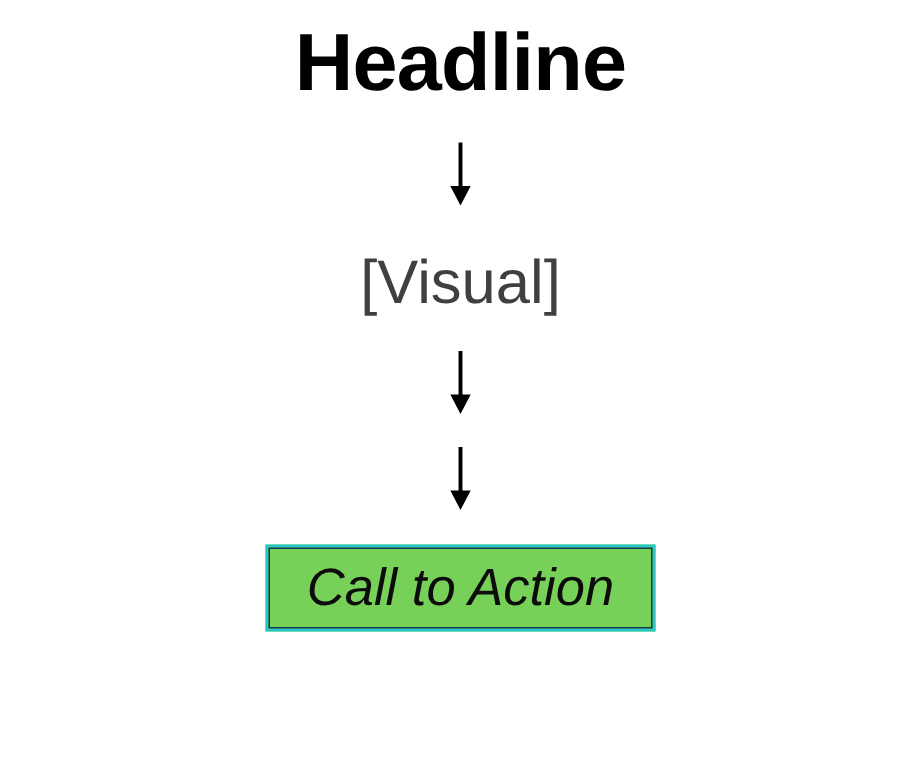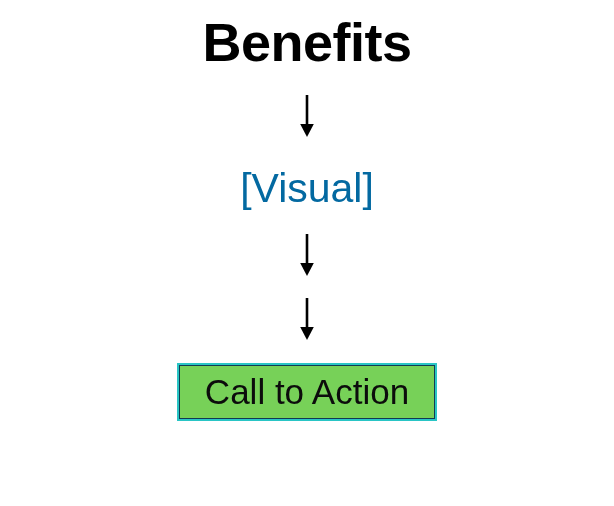--- a/index.html
+++ b/index.html
@@ -46,21 +46,21 @@
     white-space: nowrap;
     text-align: center;
   }
 
   
   .node-text {
     font-family: "Liberation Sans", sans-serif;
     font-weight: normal;
     font-size: 41px;
     line-height: 50px;
-    color: #0369a1;
+    color: #404040;
     white-space: nowrap;
     text-align: center;
   }
 
   .node-visual { margin-top: 25px; }
   .node-benefits { margin-top: 25px; }
 
   
   .connector {
     display: block;
@@ -88,39 +88,40 @@
     height: 58px;
     background: #77d158;
     border: 2px solid #29c5c5;
     outline: 1px solid #123a52;
     outline-offset: -3px;
     display: flex;
     align-items: center;
     justify-content: center;
     cursor: pointer;
     padding: 0;
+    font-style: italic;
   }
 
   .cta-label {
     font-family: "Liberation Sans", sans-serif;
     font-weight: normal;
     font-size: 35px;
     line-height: 40px;
     color: #0c0c0c;
     white-space: nowrap;
     user-select: none;
   }
 </style>
 </head>
 <body>
 
 <div id="flow-canvas">
   <div class="flow-stack">
 
-    <div class="node-headline">Benefits</div>
+    <div class="node-headline">Headline</div>
 
     <span class="connector connector-1">
       <svg width="30" height="44" viewBox="0 0 30 44" xmlns="http://www.w3.org/2000/svg" aria-hidden="true">
         <line x1="15" y1="1" x2="15" y2="33" stroke="#000000" stroke-width="2.6"></line>
         <polygon points="15,43 8.2,30 21.8,30" fill="#000000"></polygon>
       </svg>
     </span>
 
     <div class="node-text node-visual">[Visual]</div>
 

